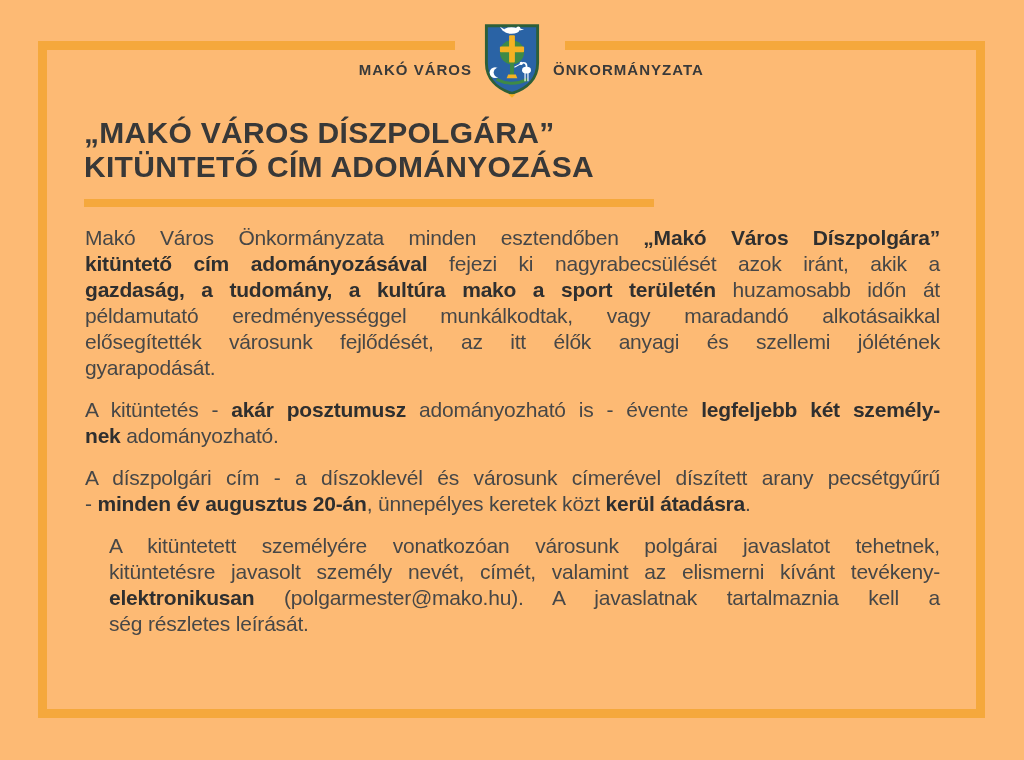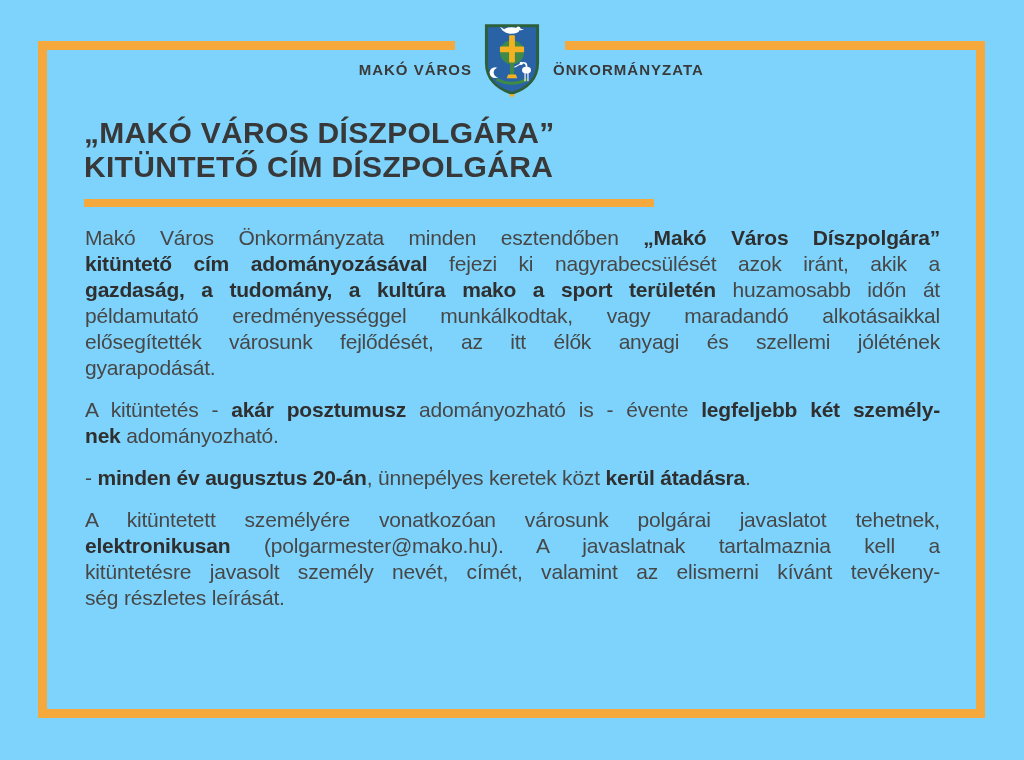--- a/index.html
+++ b/index.html
@@ -1,17 +1,17 @@
 <!DOCTYPE html>
 <html><head>
 <meta charset="utf-8">
 <style>
   html,body{margin:0;padding:0;background:#ffffff;}
   .page{
-    position:relative;width:1024px;height:760px;background:#7dd3fc;overflow:hidden;
+    position:relative;width:1024px;height:760px;background:#fdba74;overflow:hidden;
     font-family:"Liberation Sans","DejaVu Sans",sans-serif;
   }
   .frame-seg{position:absolute;background:#F5A83C;}
   .seg-top-left{left:38px;top:41px;width:417px;height:9px;}
   .seg-top-right{left:565px;top:41px;width:420px;height:9px;}
   .seg-left{left:38px;top:41px;width:9px;height:677px;}
   .seg-right{left:976px;top:41px;width:9px;height:677px;}
   .seg-bottom{left:38px;top:709px;width:947px;height:9px;}
 
   .crest{position:absolute;left:483px;top:22px;width:58px;height:76px;}
@@ -28,21 +28,21 @@
     font-size:30px;line-height:34px;font-weight:700;color:#383838;letter-spacing:0.3px;
     white-space:nowrap;
   }
   .title-rule{position:absolute;left:84px;top:199px;width:570px;height:8px;background:#F5A83C;}
 
   .content{
     position:absolute;left:85px;top:225px;width:855px;
     font-size:21px;line-height:26px;color:#474747;letter-spacing:-0.2px;
   }
   .para{margin:0 0 16px 0;}
-  .para:last-child{margin-bottom:0;}
+  .para:last-child{margin-bottom:0;margin-left:24px;}
   .line{text-align:justify;text-align-last:justify;white-space:normal;}
   .line.last{text-align-last:start;}
   .b{font-weight:700;color:#2F2F2F;}
 </style>
 </head>
 <body>
 
 <div class="page">
 
   <div class="frame-seg seg-top-left"></div>
@@ -79,41 +79,42 @@
     <circle cx="39.5" cy="42.5" r="1.6" fill="#FFFFFF"></circle>
     <path d="M39,43 L32.5,46.5" stroke="#FFFFFF" stroke-width="1.1"></path>
     <path d="M43.5,52.5 V61 M46.5,52.5 V61" stroke="#FFFFFF" stroke-width="1.2"></path>
   </svg>
 
   <div class="hdr-label hdr-left">MAKÓ VÁROS</div>
   <div class="hdr-label hdr-right">ÖNKORMÁNYZATA</div>
 
   <h1 class="doc-title">
     <div>„MAKÓ VÁROS DÍSZPOLGÁRA”</div>
-    <div>KITÜNTETŐ CÍM DÍSZPOLGÁRA</div>
+    <div>KITÜNTETŐ CÍM ADOMÁNYOZÁSA</div>
   </h1>
   <div class="title-rule"></div>
 
   <div class="content">
       <div class="para">
         <div class="line"><span>Makó Város Önkormányzata minden esztendőben </span><span class="b">„Makó Város Díszpolgára”</span></div>
         <div class="line"><span class="b">kitüntető cím adományozásával</span><span> fejezi ki nagyrabecsülését azok iránt, akik a</span></div>
         <div class="line"><span class="b">gazdaság, a tudomány, a kultúra mako a sport területén</span><span> huzamosabb időn át</span></div>
         <div class="line"><span>példamutató eredményességgel munkálkodtak, vagy maradandó alkotásaikkal</span></div>
         <div class="line"><span>elősegítették városunk fejlődését, az itt élők anyagi és szellemi jólétének</span></div>
         <div class="line last"><span>gyarapodását.</span></div>
       </div>
       <div class="para">
         <div class="line"><span>A kitüntetés - </span><span class="b">akár posztumusz</span><span> adományozható is - évente </span><span class="b">legfeljebb két személy-</span></div>
         <div class="line last"><span class="b">nek</span><span> adományozható.</span></div>
       </div>
       <div class="para">
+        <div class="line"><span>A díszpolgári cím - a díszoklevél és  városunk címerével díszített arany pecsétgyűrű</span></div>
         <div class="line last"><span>- </span><span class="b">minden év augusztus 20-án</span><span>, ünnepélyes keretek közt </span><span class="b">kerül átadásra</span><span>.</span></div>
       </div>
       <div class="para">
         <div class="line"><span>A kitüntetett személyére vonatkozóan városunk polgárai javaslatot tehetnek,</span></div>
+        <div class="line"><span>kitüntetésre javasolt személy nevét, címét, valamint az elismerni kívánt tevékeny-</span></div>
         <div class="line"><span class="b">elektronikusan</span><span> (polgarmester@mako.hu). A javaslatnak tartalmaznia kell a</span></div>
-        <div class="line"><span>kitüntetésre javasolt személy nevét, címét, valamint az elismerni kívánt tevékeny-</span></div>
         <div class="line last"><span>ség részletes leírását.</span></div>
       </div>
     </div>
 
 </div>
 
 </body></html>

